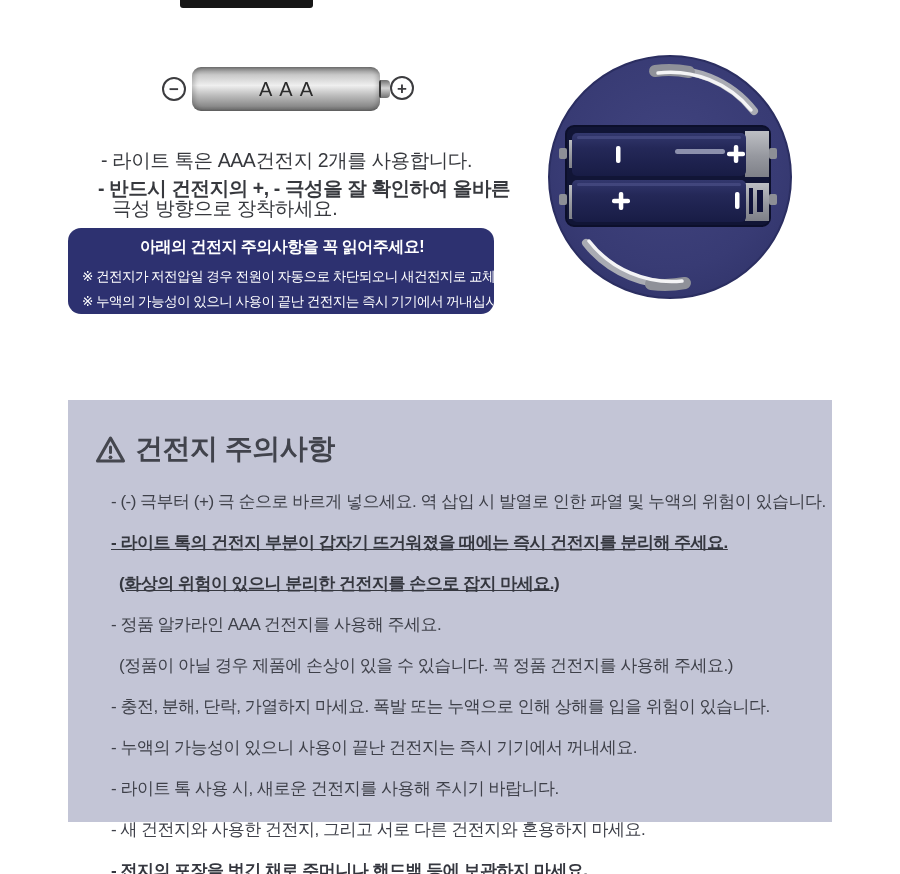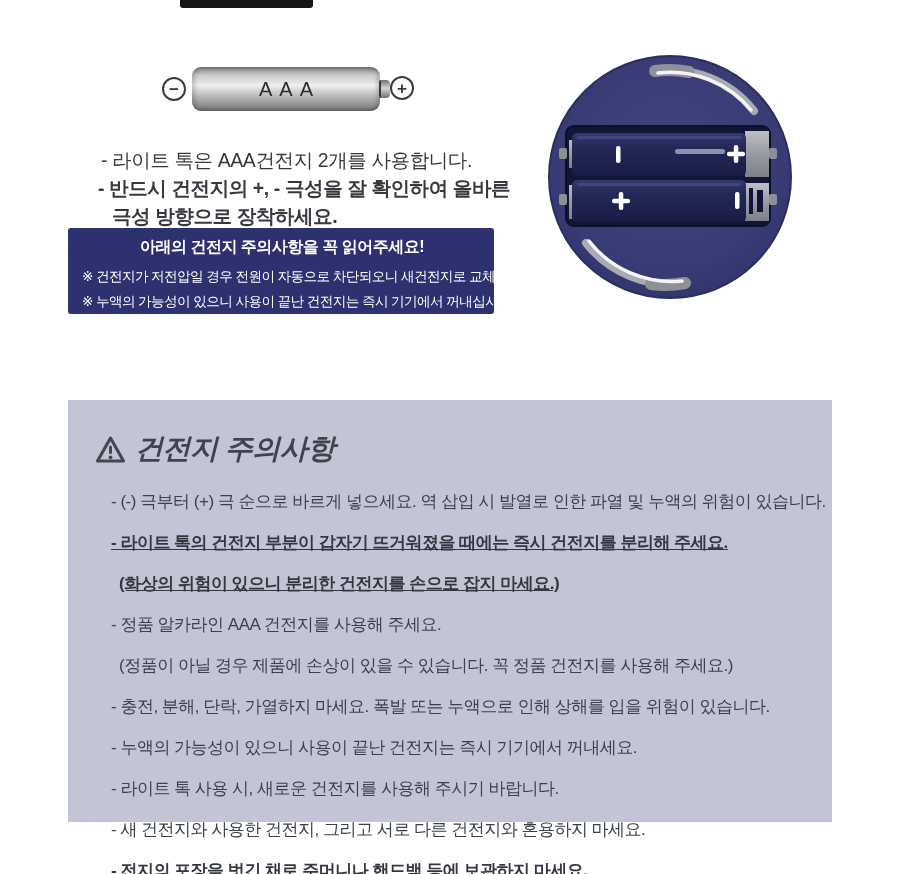--- a/index.html
+++ b/index.html
@@ -27,42 +27,42 @@
   .batt-label{font-size:20px;font-weight:400;letter-spacing:7px;color:#2b2b2b;padding-left:7px;}
   .batt-nub{
     position:absolute;left:379px;top:80px;width:9px;height:18px;border-radius:2px 4px 4px 2px;
     background:linear-gradient(#6f6f6f,#d6d6d6 45%,#707070);border-left:2px solid #3a3a3a;
   }
 
   
   .intro-line{position:absolute;margin:11px;font-size:19.5px;letter-spacing:-0.4px;color:#37393e;white-space:nowrap;}
   .il-0{left:90px;top:136px;font-weight:500;}
   .il-1{left:87px;top:164px;font-weight:700;}
-  .il-2{left:101px;top:192px;font-weight:700;}
+  .il-2{left:101px;top:184px;font-weight:400;}
 
   
   .notice{
-    position:absolute;left:68px;top:228px;width:426px;height:86px;background:#2d3170;border-radius:3px;
+    position:absolute;left:68px;top:228px;width:426px;height:86px;background:#2d3170;border-radius:13px;
     color:#ffffff;box-sizing:border-box;padding:9px 12px 0 14px;
   }
   .notice-title{margin:0;text-align:center;font-size:16px;font-weight:700;letter-spacing:-0.5px;}
   .notice-line{margin:7px 0 0 0;font-size:13.6px;letter-spacing:-0.6px;white-space:nowrap;}
   .notice-line.first{margin-top:10px;}
 
   
   .compartment{position:absolute;left:545px;top:52px;width:250px;height:250px;}
 
   
   .panel{
     position:absolute;left:68px;top:400px;width:764px;height:422px;background:#c3c5d6;
     box-sizing:border-box;padding:30px 20px 0 27px;
   }
   .panel h2{
     margin:0 0 21px 0;font-size:28px;font-weight:700;color:#41434c;letter-spacing:-0.5px;
-    display:flex;align-items:center;gap:9px;font-style:italic;
+    display:flex;align-items:center;gap:9px;
   }
   .warn-icon{flex:0 0 auto;display:inline-block;}
   .c-item{margin:0 0 8px 0;}
   .c-line{margin:16px;font-size:17px;line-height:25px;letter-spacing:-0.5px;color:#3e4049;white-space:nowrap;}
   .c-item.bold .c-line{font-weight:700;color:#35373f;text-decoration:underline;}
   .c-line.sub{padding-left:8px;}
 </style>
 </head>
 <body>
 

